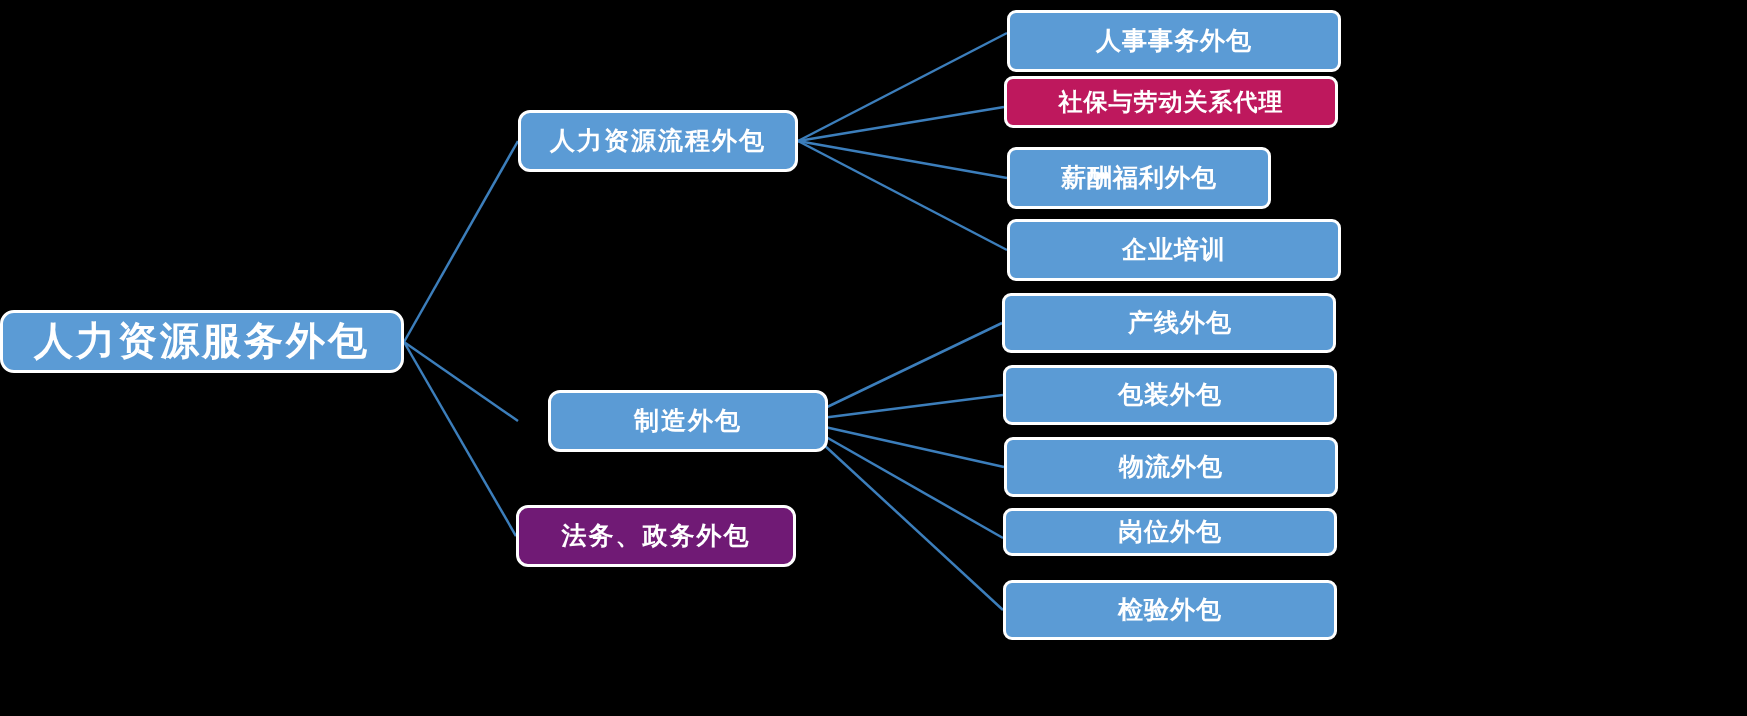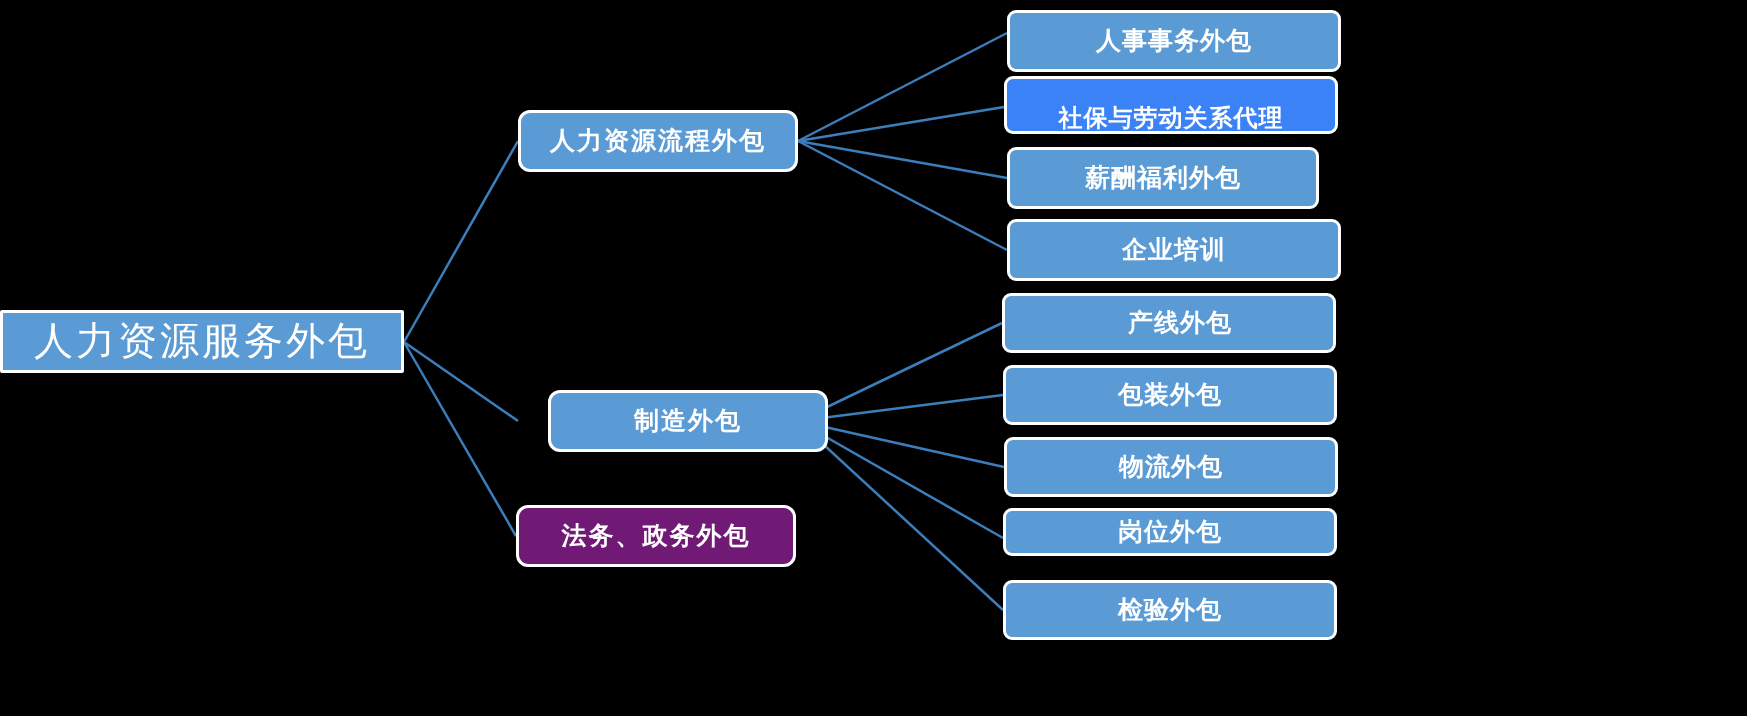--- a/index.html
+++ b/index.html
@@ -36,23 +36,23 @@
     color: #ffffff;
     background: #5B9BD5;
     border: 3px solid #ffffff;
     border-radius: 10px;
     padding: 0 6px;
     line-height: 1.1;
     white-space: nowrap;
     letter-spacing: 1px;
   }
   .node.root {
-    border-radius: 2px;
+    border-radius: 14px;
     font-size: 39px;
-    font-weight: normal;
+    font-weight: bold;
     letter-spacing: 3px;
   }
   .node.level2 {
     font-size: 25px;
     font-weight: bold;
     letter-spacing: 2px;
     border-radius: 12px;
   }
   .node.leaf {
     font-size: 25px;
@@ -93,24 +93,24 @@
       </div>
       <div class="node level2" style="left: 518px; top: 390px; width: 280px; height: 62px; background: rgb(91, 155, 213); border-color: rgb(255, 255, 255); color: rgb(255, 255, 255); margin-left: 30px;">
         <span>制造外包</span>
       </div>
       <div class="node level2" style="left: 516px; top: 505px; width: 280px; height: 62px; background: #701a75; border-color: rgb(255, 255, 255); color: rgb(255, 255, 255);">
         <span>法务、政务外包</span>
       </div>
       <div class="node leaf" style="left: 1007px; top: 10px; width: 334px; height: 62px; background: rgb(91, 155, 213); border-color: rgb(255, 255, 255); color: rgb(255, 255, 255);">
         <span>人事事务外包</span>
       </div>
-      <div class="node leaf narrow" style="left: 1004px; top: 76px; width: 334px; height: 58px; background: #3b82f6; border-color: rgb(255, 255, 255); color: rgb(255, 255, 255); align-items: flex-end;">
+      <div class="node leaf narrow" style="left: 1004px; top: 76px; width: 334px; height: 52px; background: #be185d; border-color: rgb(255, 255, 255); color: rgb(255, 255, 255);">
         <span>社保与劳动关系代理</span>
       </div>
-      <div class="node leaf" style="left: 1007px; top: 147px; width: 312px; height: 62px; background: rgb(91, 155, 213); border-color: rgb(255, 255, 255); color: rgb(255, 255, 255);">
+      <div class="node leaf" style="left: 1007px; top: 147px; width: 264px; height: 62px; background: rgb(91, 155, 213); border-color: rgb(255, 255, 255); color: rgb(255, 255, 255);">
         <span>薪酬福利外包</span>
       </div>
       <div class="node leaf" style="left: 1007px; top: 219px; width: 334px; height: 62px; background: rgb(91, 155, 213); border-color: rgb(255, 255, 255); color: rgb(255, 255, 255); text-align: center;">
         <span>企业培训</span>
       </div>
       <div class="node leaf" style="left: 1002px; top: 293px; width: 334px; height: 60px; background: rgb(91, 155, 213); border-color: rgb(255, 255, 255); color: rgb(255, 255, 255); padding-left: 28px;">
         <span>产线外包</span>
       </div>
       <div class="node leaf" style="left: 1003px; top: 365px; width: 334px; height: 60px; background: rgb(91, 155, 213); border-color: rgb(255, 255, 255); color: rgb(255, 255, 255);">
         <span>包装外包</span>

